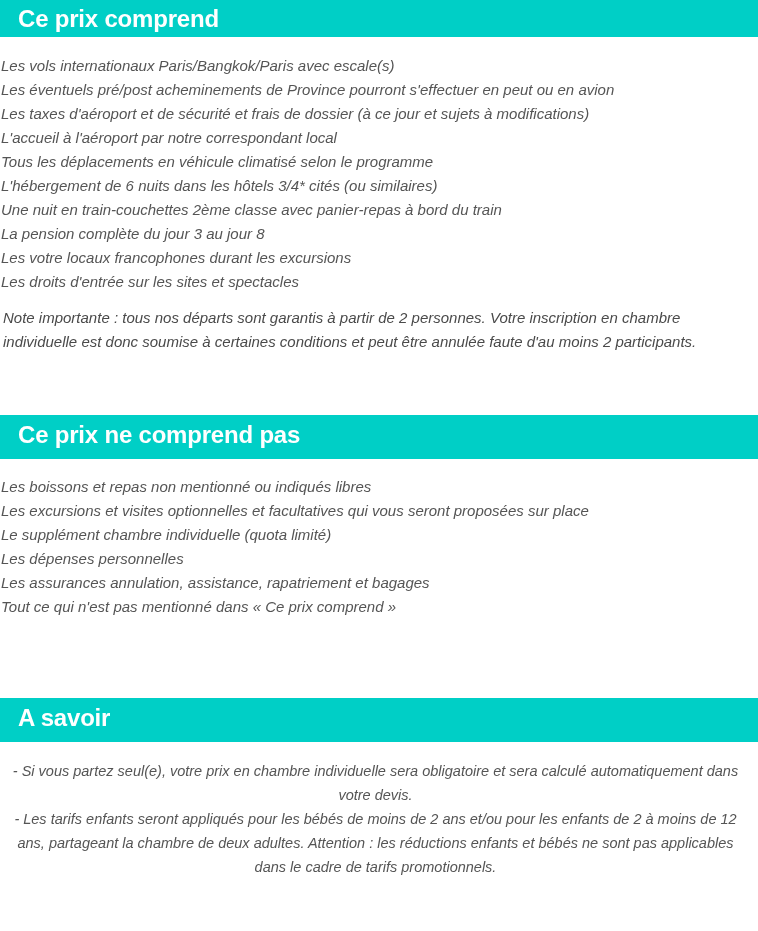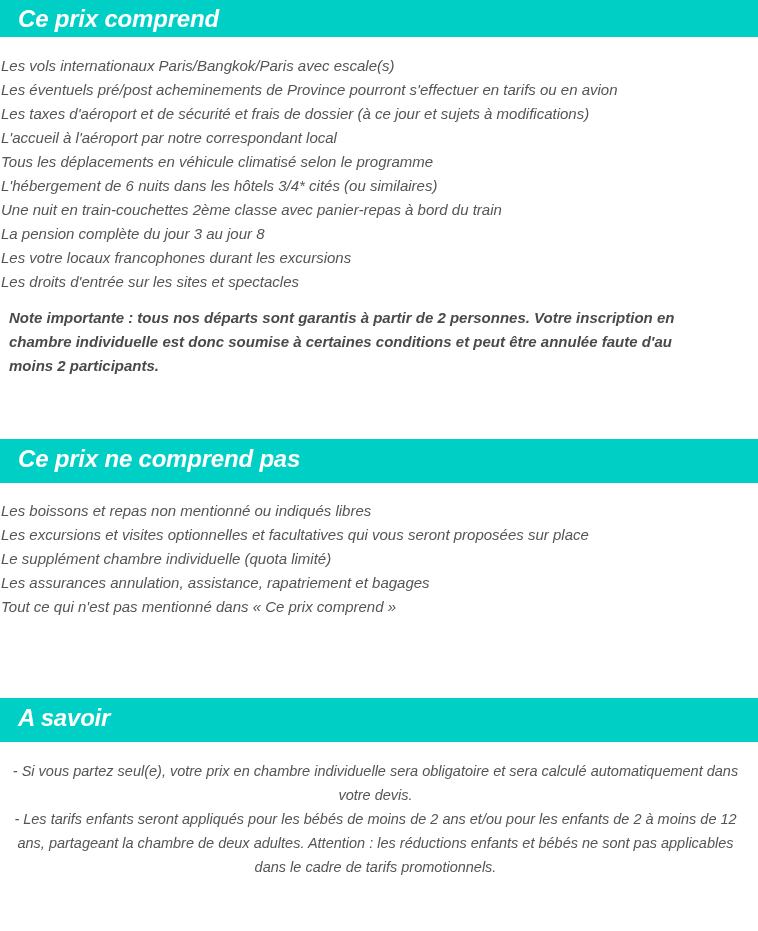--- a/index.html
+++ b/index.html
@@ -18,21 +18,20 @@
     position: relative;
     width: 758px;
     height: 931px;
     box-sizing: border-box;
   }
 
   
   .section-bar {
     background: #00cfc6;
     color: #ffffff;
-    font-style: italic;
     font-weight: bold;
     font-size: 24px;
     line-height: 37px;
     height: 37px;
     padding-left: 18px;
     letter-spacing: -0.2px;
     white-space: nowrap;
     overflow: hidden;
     font-stretch: condensed;
   }
@@ -54,24 +53,24 @@
     font-size: 15px;
     line-height: 24px;
     padding-left: 1px;
     white-space: nowrap;
     font-stretch: condensed;
   }
 
   .note {
     color: #4a4a4a;
     font-style: italic;
-    font-weight: bold;
+    font-weight: normal;
     font-size: 15px;
     line-height: 24px;
-    padding-left: 9px;
+    padding-left: 3px;
     padding-right: 60px;
     font-stretch: condensed;
   }
 
   .savoir-text {
     color: #555555;
     font-style: italic;
     font-size: 14.5px;
     line-height: 24px;
     padding-left: 1px;
@@ -95,21 +94,21 @@
 <body>
 
 <div class="page">
 
   <div class="section-bar bar-1">Ce prix comprend</div>
 
   <div class="gap-after-bar1"></div>
 
   <ul class="item-list">
     <li>Les vols internationaux Paris/Bangkok/Paris avec escale(s)</li>
-    <li>Les éventuels pré/post acheminements de Province pourront s'effectuer en tarifs ou en avion</li>
+    <li>Les éventuels pré/post acheminements de Province pourront s'effectuer en peut ou en avion</li>
     <li>Les taxes d'aéroport et de sécurité et frais de dossier (à ce jour et sujets à modifications)</li>
     <li>L'accueil à l'aéroport par notre correspondant local</li>
     <li>Tous les déplacements en véhicule climatisé selon le programme</li>
     <li>L'hébergement de 6 nuits dans les hôtels 3/4* cités (ou similaires)</li>
     <li>Une nuit en train-couchettes 2ème classe avec panier-repas à bord du train</li>
     <li>La pension complète du jour 3 au jour 8</li>
     <li>Les votre locaux francophones durant les excursions</li>
     <li>Les droits d'entrée sur les sites et spectacles</li>
   </ul>
 
@@ -120,20 +119,21 @@
   <div class="gap-block-1"></div>
 
   <div class="section-bar bar-2">Ce prix ne comprend pas</div>
 
   <div class="gap-after-bar2"></div>
 
   <ul class="item-list">
     <li>Les boissons et repas non mentionné ou indiqués libres</li>
     <li>Les excursions et visites optionnelles et facultatives qui vous seront proposées sur place</li>
     <li>Le supplément chambre individuelle (quota limité)</li>
+    <li>Les dépenses personnelles</li>
     <li>Les assurances annulation, assistance, rapatriement et bagages</li>
     <li>Tout ce qui n'est pas mentionné dans « Ce prix comprend »</li>
   </ul>
 
   <div class="gap-block-2"></div>
 
   <div class="section-bar bar-3">A savoir</div>
 
   <div class="gap-after-bar3"></div>
 

